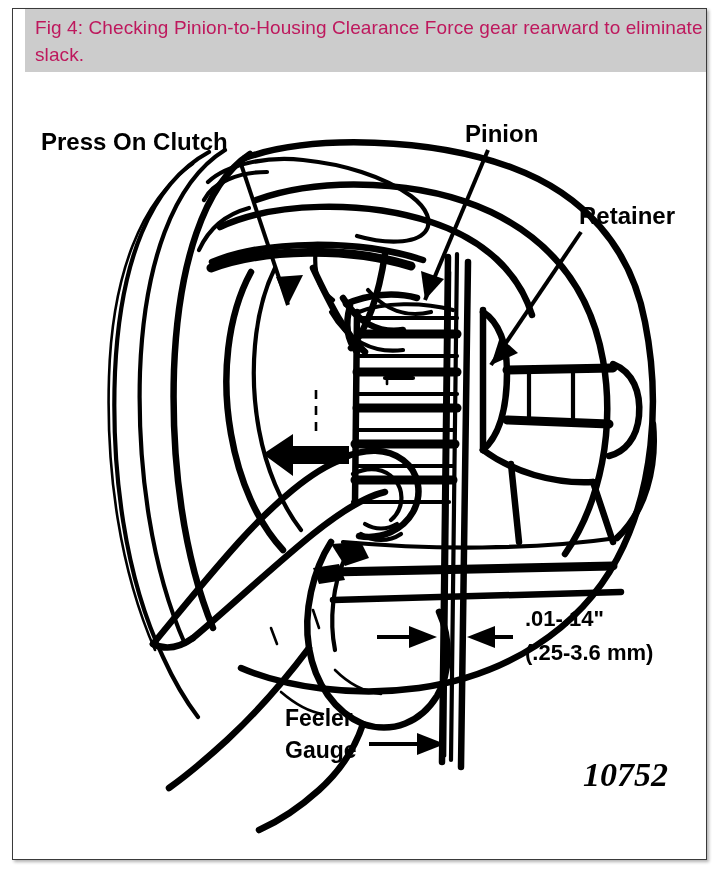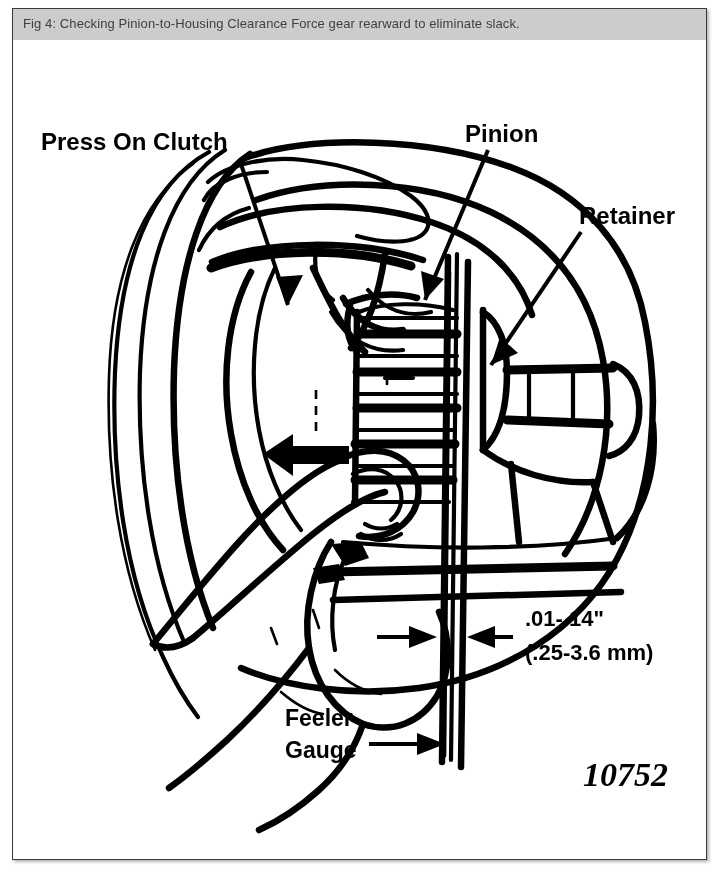--- a/index.html
+++ b/index.html
@@ -23,27 +23,27 @@
     height: 852px;
     box-sizing: border-box;
     border: 1px solid #3a3a3a;
     background: #ffffff;
     box-shadow: 2px 2px 3px rgba(0,0,0,0.30);
     overflow: hidden;
   }
 
   #caption-bar {
     position: absolute;
-    left: 0;
+    left: 12px;
     top: 0;
     width: 100%;
     box-sizing: border-box;
     background: #cccccc;
-    color: #404040;
-    font-size: 13px;
+    color: #be185d;
+    font-size: 19px;
     line-height: 1.42;
     padding: 6px 10px 7px 10px;
     font-family: "Liberation Sans", sans-serif;
     letter-spacing: 0.1px;
   }
 
   #drawing-area {
     position: absolute;
     left: 0;
     top: 63px;

